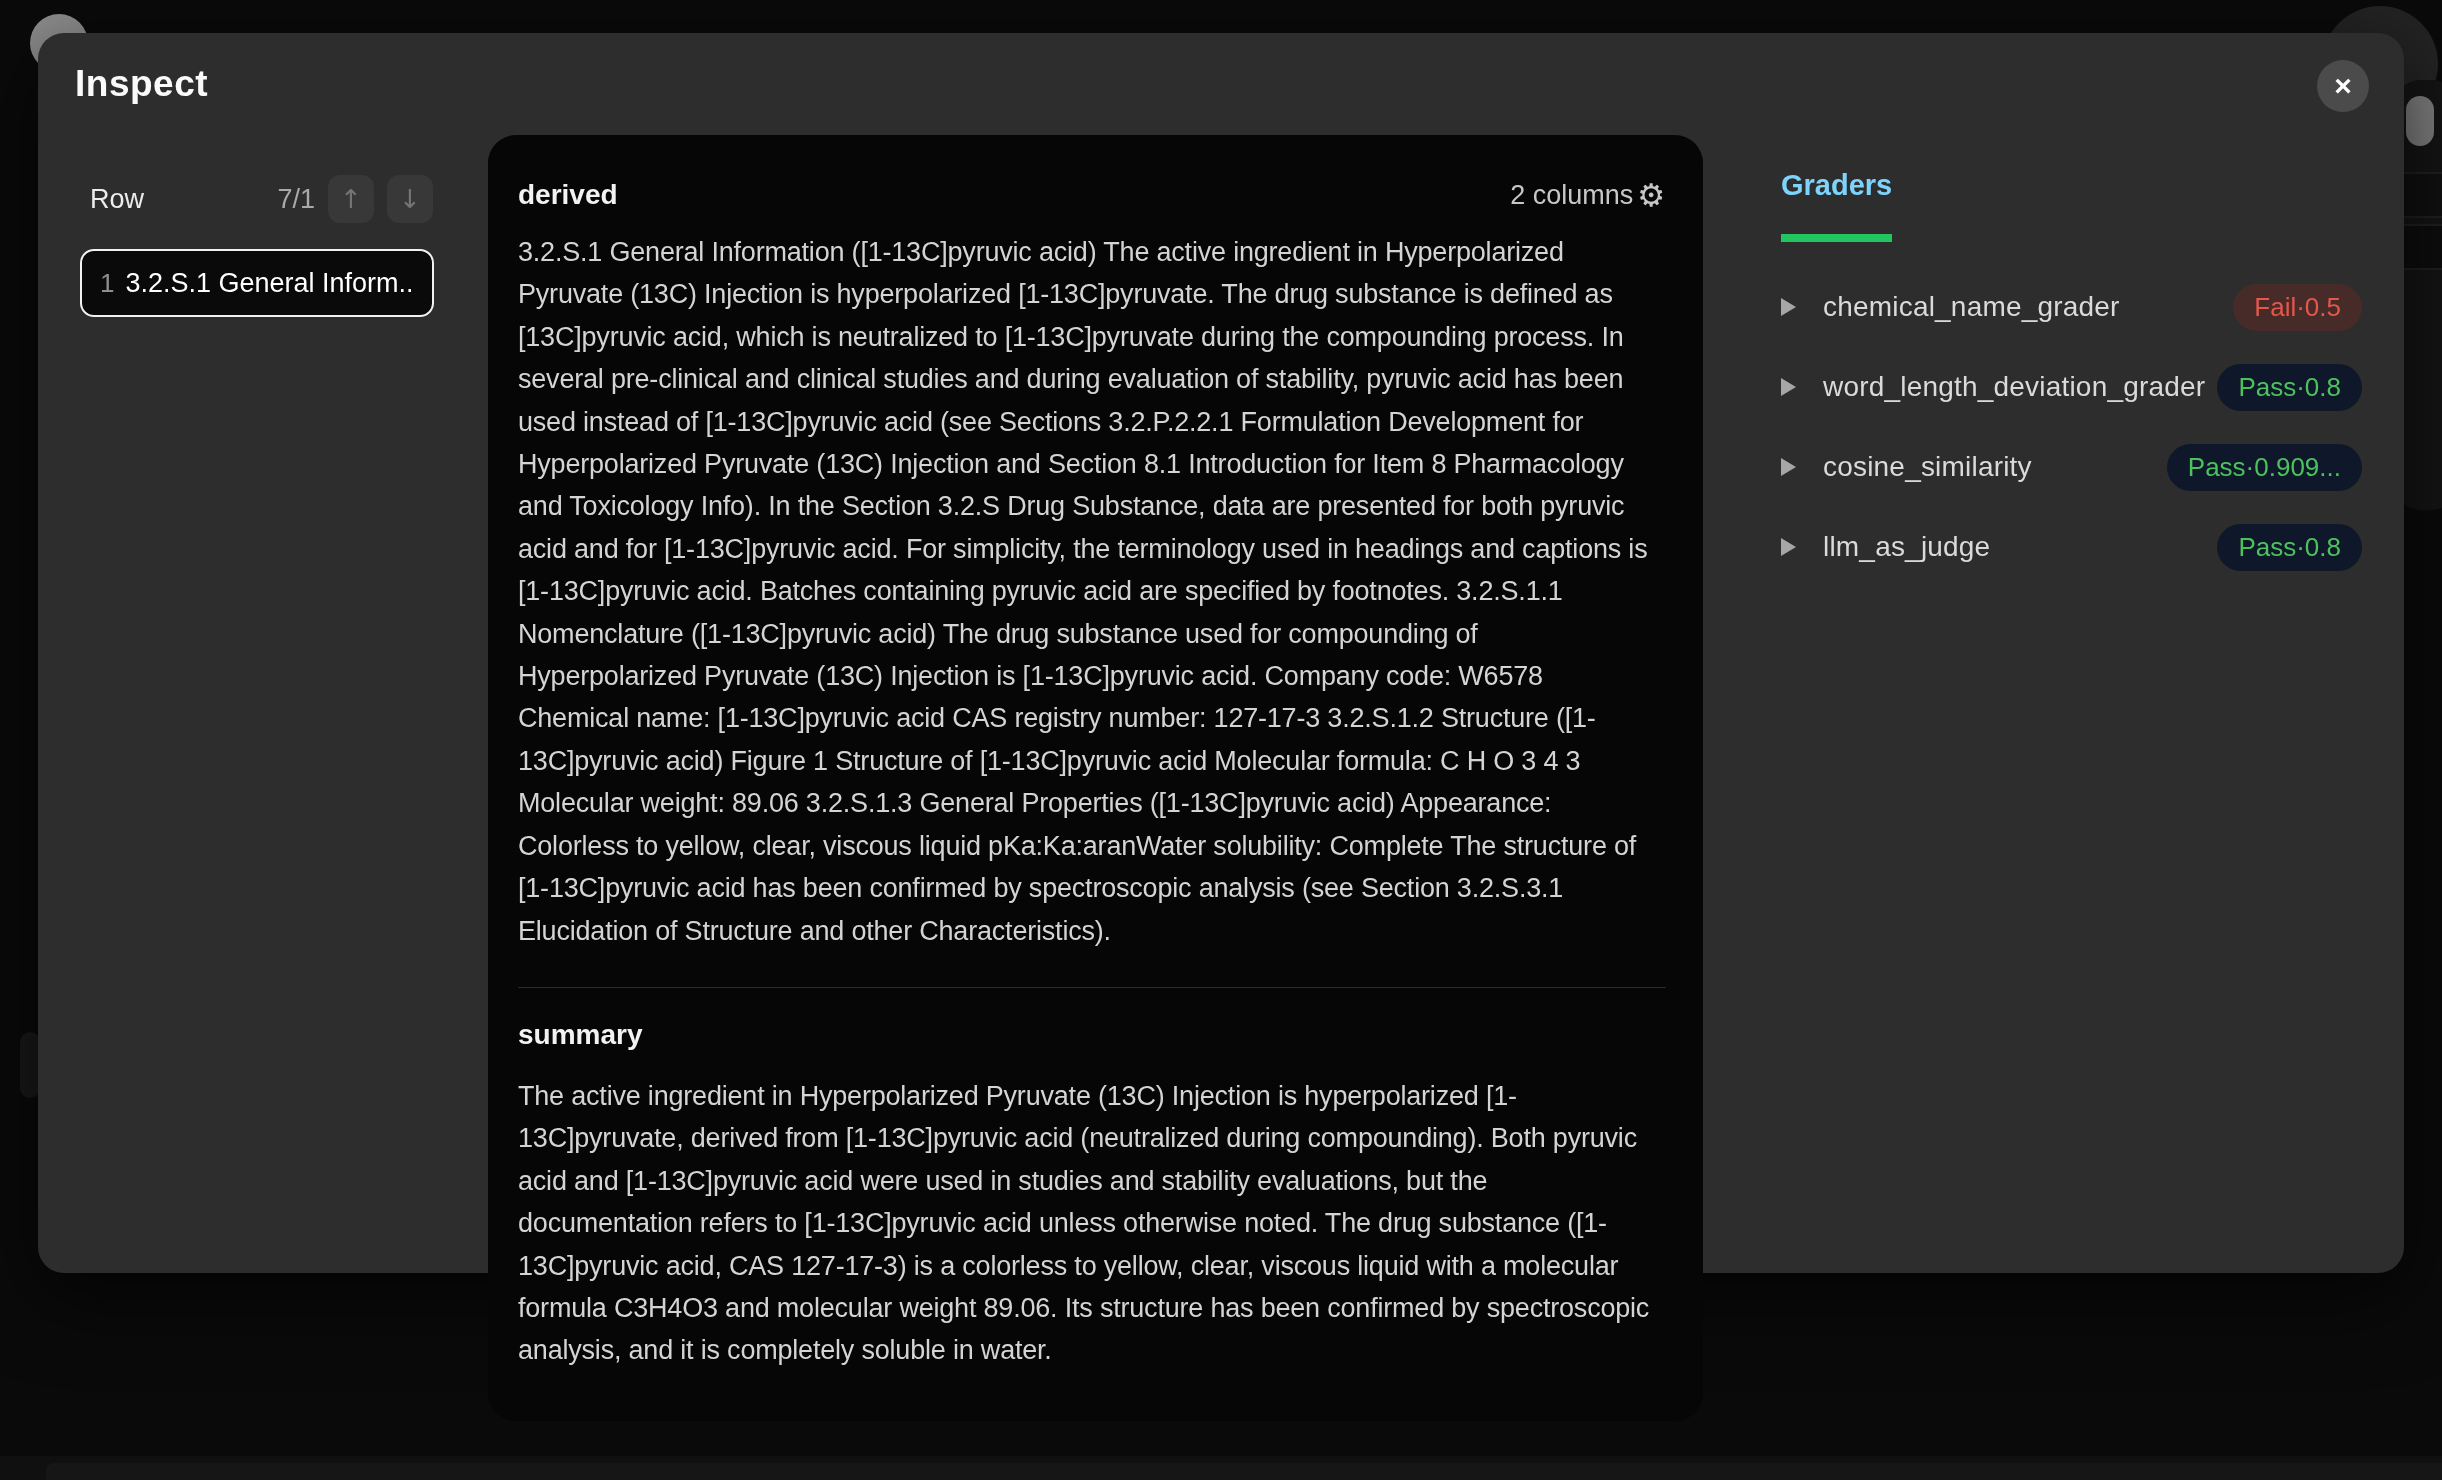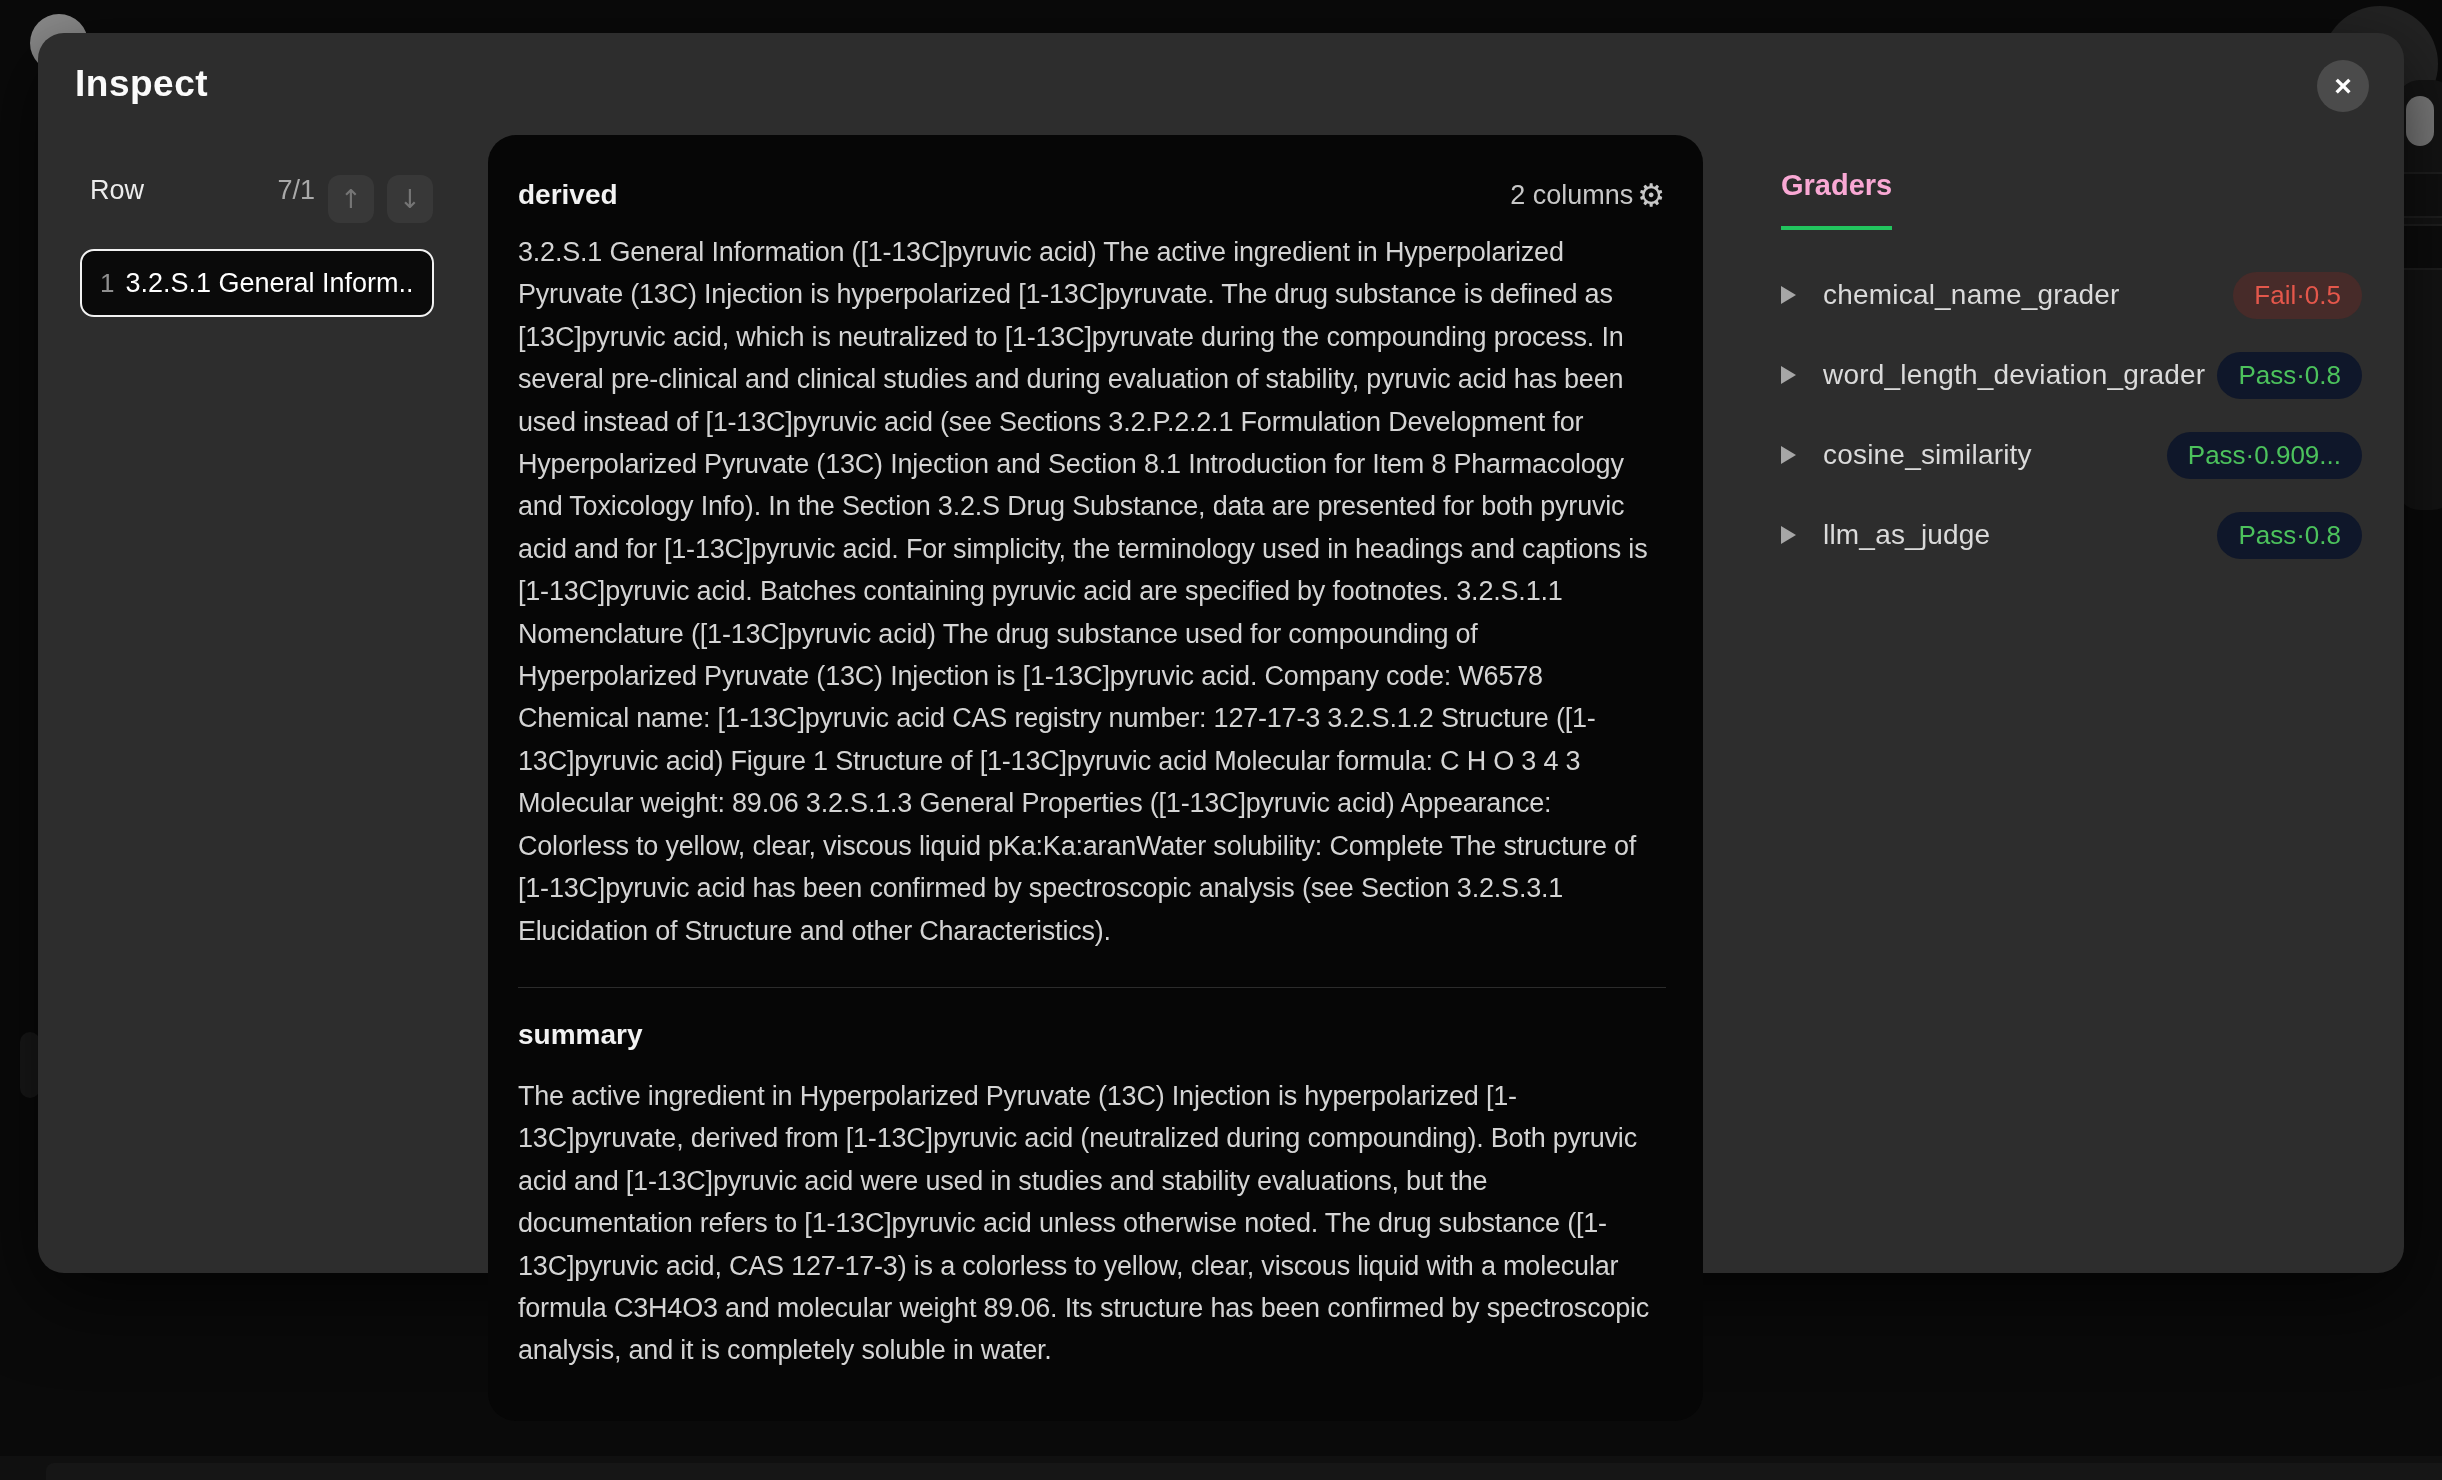--- a/index.html
+++ b/index.html
@@ -35,21 +35,21 @@
   .close-btn {
     position:absolute; left:2279px; top:27px; width:52px; height:52px;
     border:none; border-radius:50%; background:#4b4b4b; cursor:pointer;
     display:flex; align-items:center; justify-content:center;
   }
   .close-btn span { color:#ffffff; font-size:30px; line-height:1; font-weight:bold; }
 
   
   .row-nav {
     position:absolute; left:52px; top:142px; width:343px; height:48px;
-    display:flex; align-items:flex-start;
+    display:flex; align-items:center;
   }
   .row-label { font-size:27px; color:#ececec; }
   .row-counter { margin-left:auto; font-size:27px; color:#a9a9a9; }
   .nav-btn {
     width:46px; height:48px; margin-left:13px; border:none; border-radius:12px;
     background:#383838; color:#757575; font-size:26px; cursor:pointer;
     display:flex; align-items:center; justify-content:center;
     font-family:"DejaVu Sans",sans-serif;
   }
   .row-chip {
@@ -80,22 +80,22 @@
   .card-divider { position:absolute; left:30px; top:852px; width:1148px; height:1px; background:#2b2b2b; }
   .summary-title { position:absolute; left:30px; top:884px; font-size:28px; font-weight:bold; color:#f2f2f2; }
   .summary-body {
     position:absolute; left:30px; top:940px; width:1142px;
     font-size:27px; line-height:42.4px; color:#d4d4d4; letter-spacing:-0.2px;
   }
 
   
   .graders { position:absolute; left:1743px; top:136px; width:581px; }
   .graders-title {
-    display:inline-block; font-size:29px; font-weight:bold; color:#f9a8d4;
-    padding-bottom:24px; border-bottom:4px solid #22c55e;
+    display:inline-block; font-size:29px; font-weight:bold; color:#7dd3fc;
+    padding-bottom:32px; border-bottom:8px solid #22c55e;
   }
   .grader-list { margin-top:41px; display:flex; flex-direction:column; gap:32px;text-align:right; }
   .grader-row { display:flex; align-items:center; height:48px; cursor:pointer; }
   .tri {
     width:0; height:0; margin-right:27px;
     border-left:15px solid #a6a6a6; border-top:9px solid transparent; border-bottom:9px solid transparent;
   }
   .grader-name { font-size:28px; color:#dadada; letter-spacing:0.2px; }
   .badge {
     margin-left:auto; font-size:26px; padding:8px 21px; border-radius:25px; white-space:nowrap;

